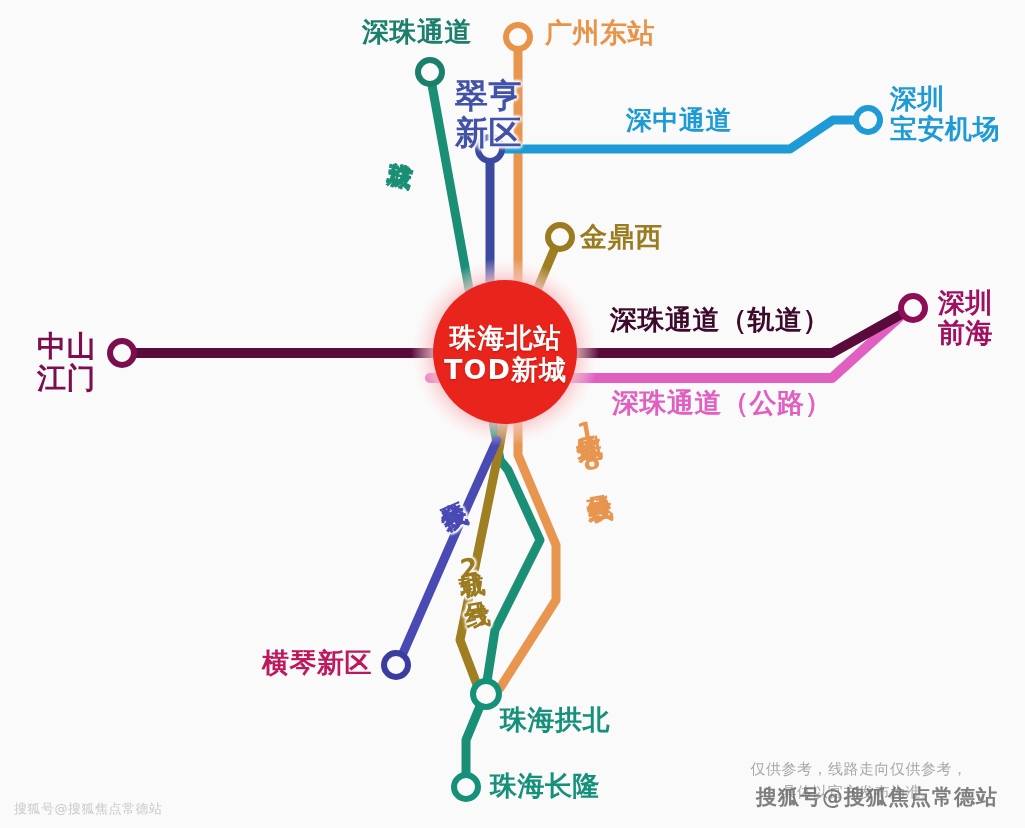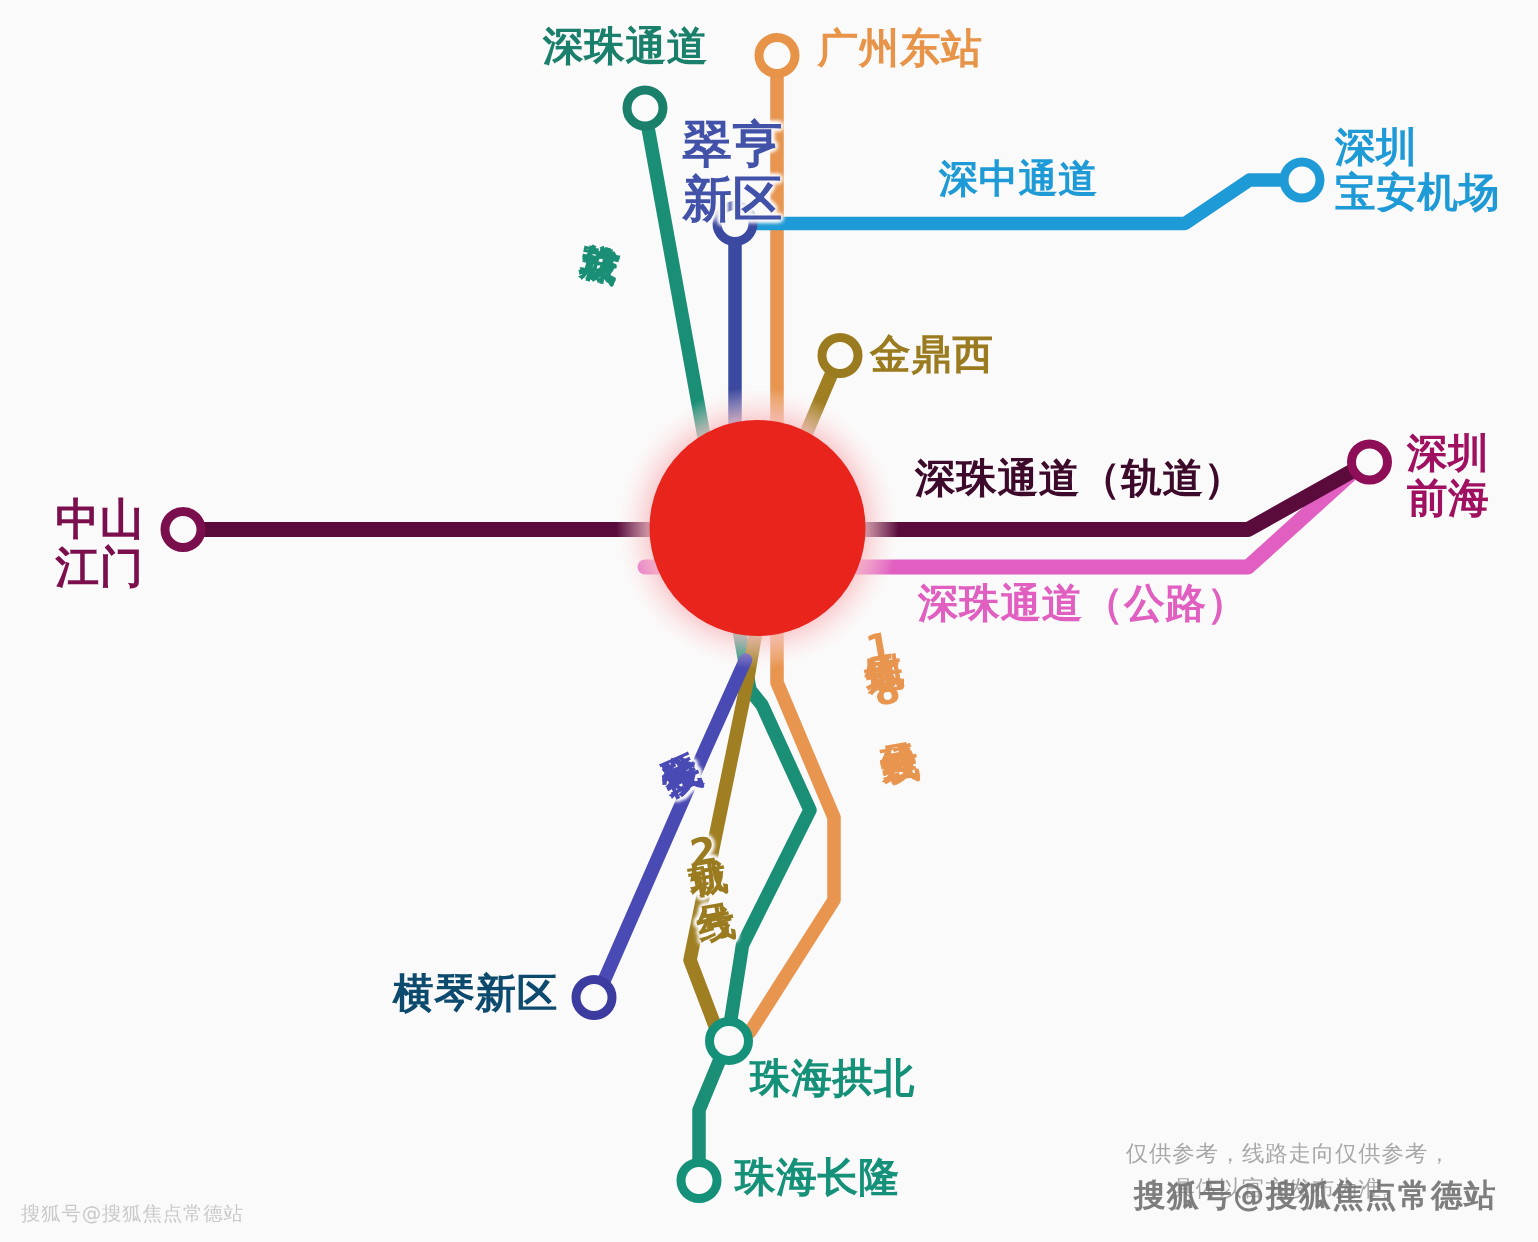--- a/index.html
+++ b/index.html
@@ -154,40 +154,44 @@
       <circle cx="396" cy="665" r="12" fill="#fbfafa" stroke="#3c3ca0" stroke-width="6"></circle>
     </g>
     <g>
       <circle cx="486" cy="694" r="13" fill="#fbfafa" stroke="#15917a" stroke-width="6"></circle>
     </g>
     <g>
       <circle cx="466" cy="787" r="12" fill="#fbfafa" stroke="#15917a" stroke-width="6"></circle>
     </g>
   </svg>
 
+  <div class="hub-label" style="left:418px; top:322px; width:175px;">
+    <div>珠海北站</div>
+    <div>TOD新城</div>
+  </div>
 
   <div class="lbl" style="left:362px; top:17px; font-size:27px; color:#1a7f6b;">深珠通道</div>
 
   <div class="lbl" style="left:545px; top:18px; font-size:27px; color:#e79449;">广州东站</div>
 
   <div class="lbl" style="left:455px; top:78px; font-size:33px; color:#4152a8;">翠亨
 新区</div>
 
   <div class="lbl" style="left:890px; top:84px; font-size:27px; color:#1e9ad6;">深圳
 宝安机场</div>
 
   <div class="lbl" style="left:580px; top:222px; font-size:27px; color:#9b7b1f;">金鼎西</div>
 
   <div class="lbl" style="left:37px; top:330px; font-size:29px; color:#7b0f4e;text-align:center;">中山
 江门</div>
 
   <div class="lbl" style="left:938px; top:288px; font-size:27px; color:#a01060;">深圳
 前海</div>
 
-  <div class="lbl" style="left:262px; top:648px; font-size:27px; color:#0c4a6e;">横琴新区</div>
+  <div class="lbl" style="left:262px; top:648px; font-size:27px; color:#be185d;">横琴新区</div>
 
   <div class="lbl" style="left:500px; top:705px; font-size:27px; color:#15917a;">珠海拱北</div>
 
   <div class="lbl" style="left:490px; top:771px; font-size:27px; color:#15917a;">珠海长隆</div>
 
   <div class="lbl vert" style="left:393px; top:140px; font-size:25px; color:#1a8f76; writing-mode:vertical-rl; text-orientation:upright; transform:rotate(12deg);">广珠城轨</div>
 
   <div class="lbl" style="left:626px; top:106px; font-size:26px; color:#1e9ad6;">深中通道</div>
 
   <div class="lbl" style="left:612px; top:388px; font-size:27px; color:#e05fc0;">深珠通道（公路）</div>

